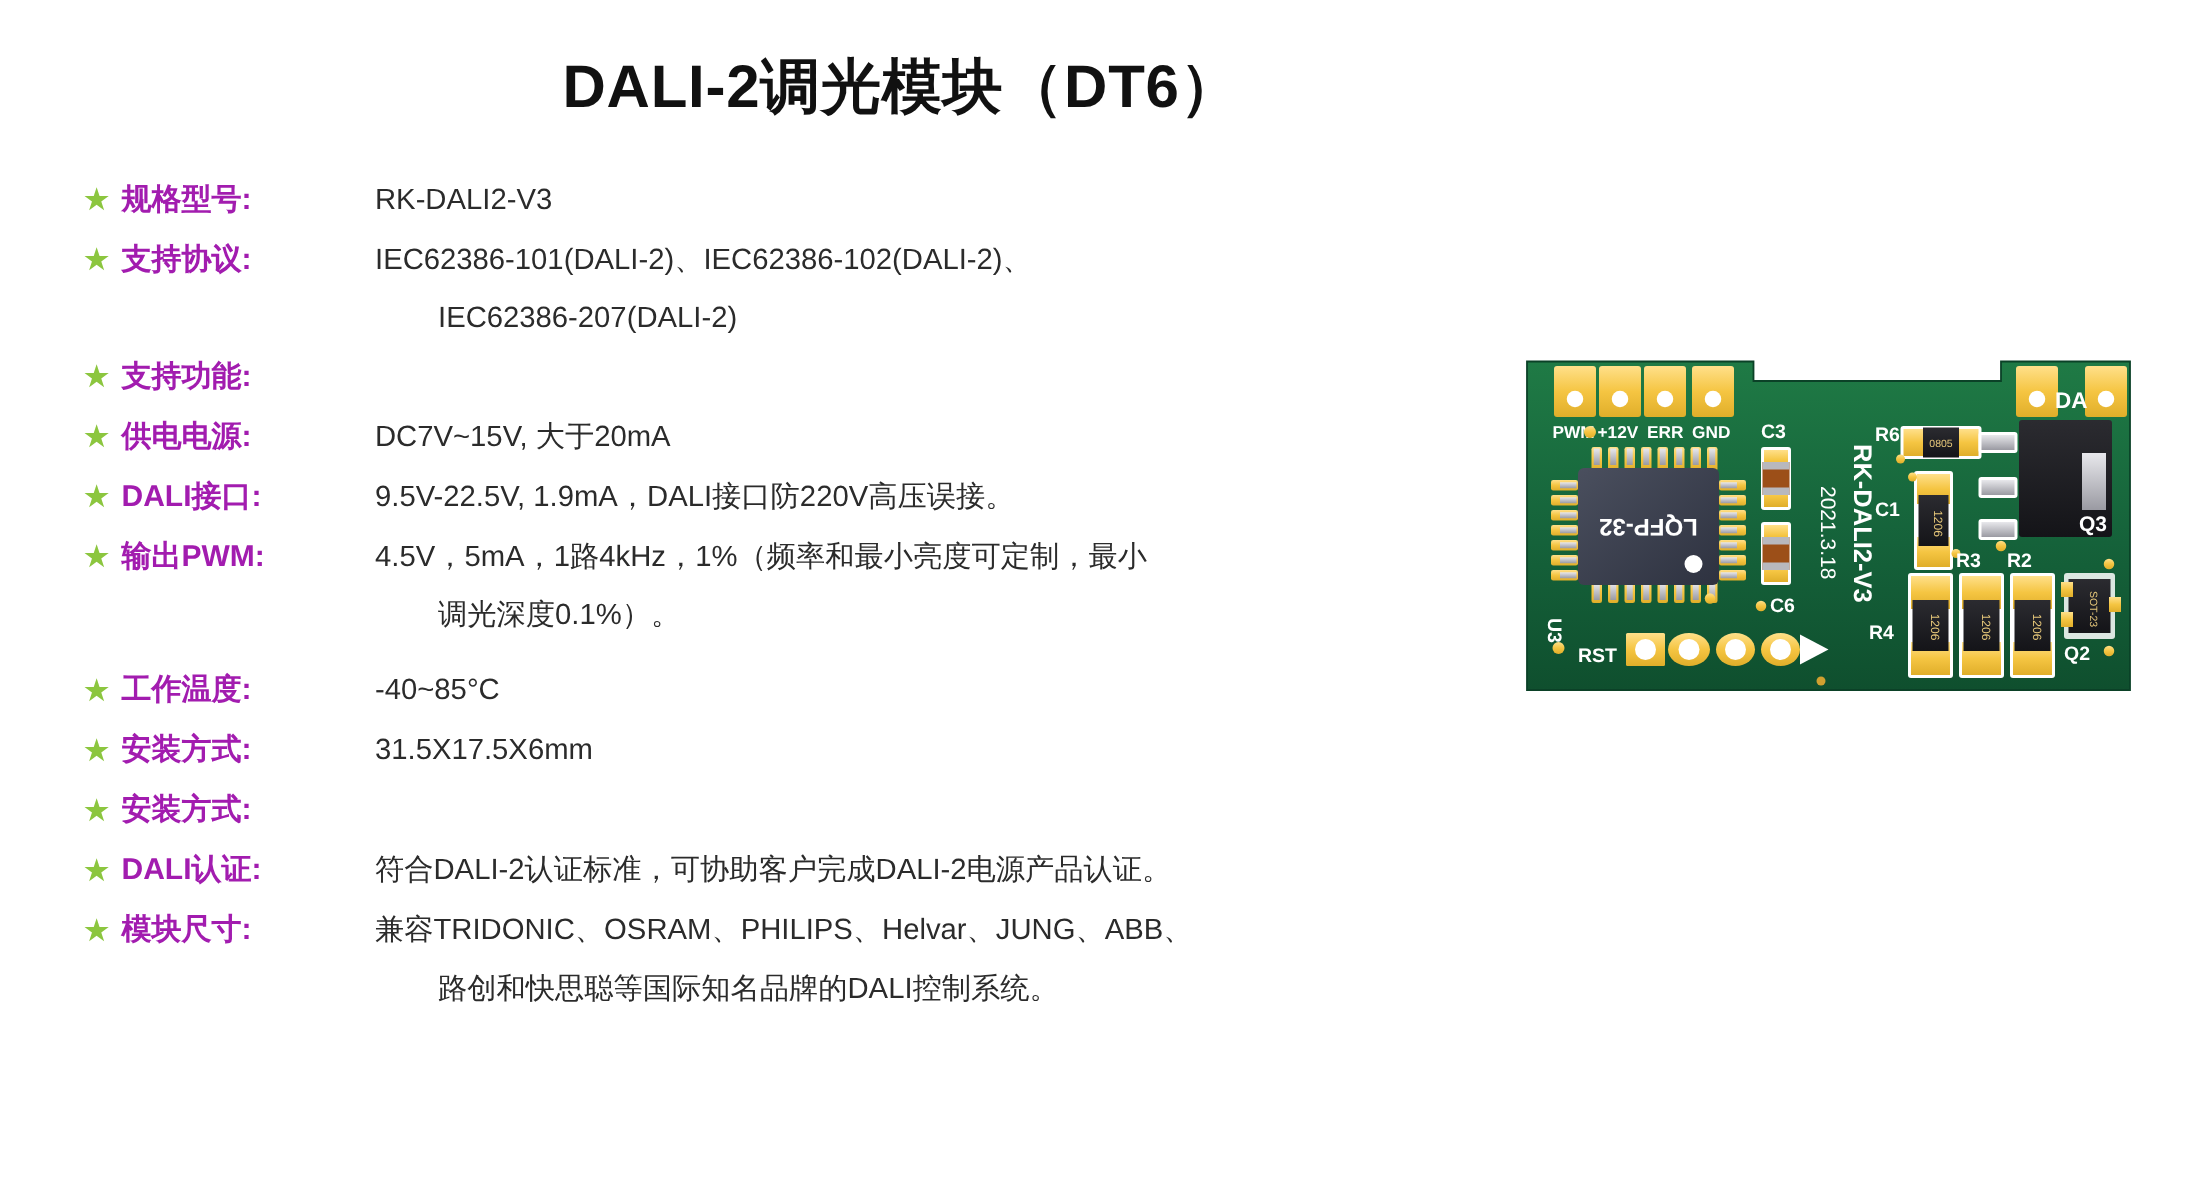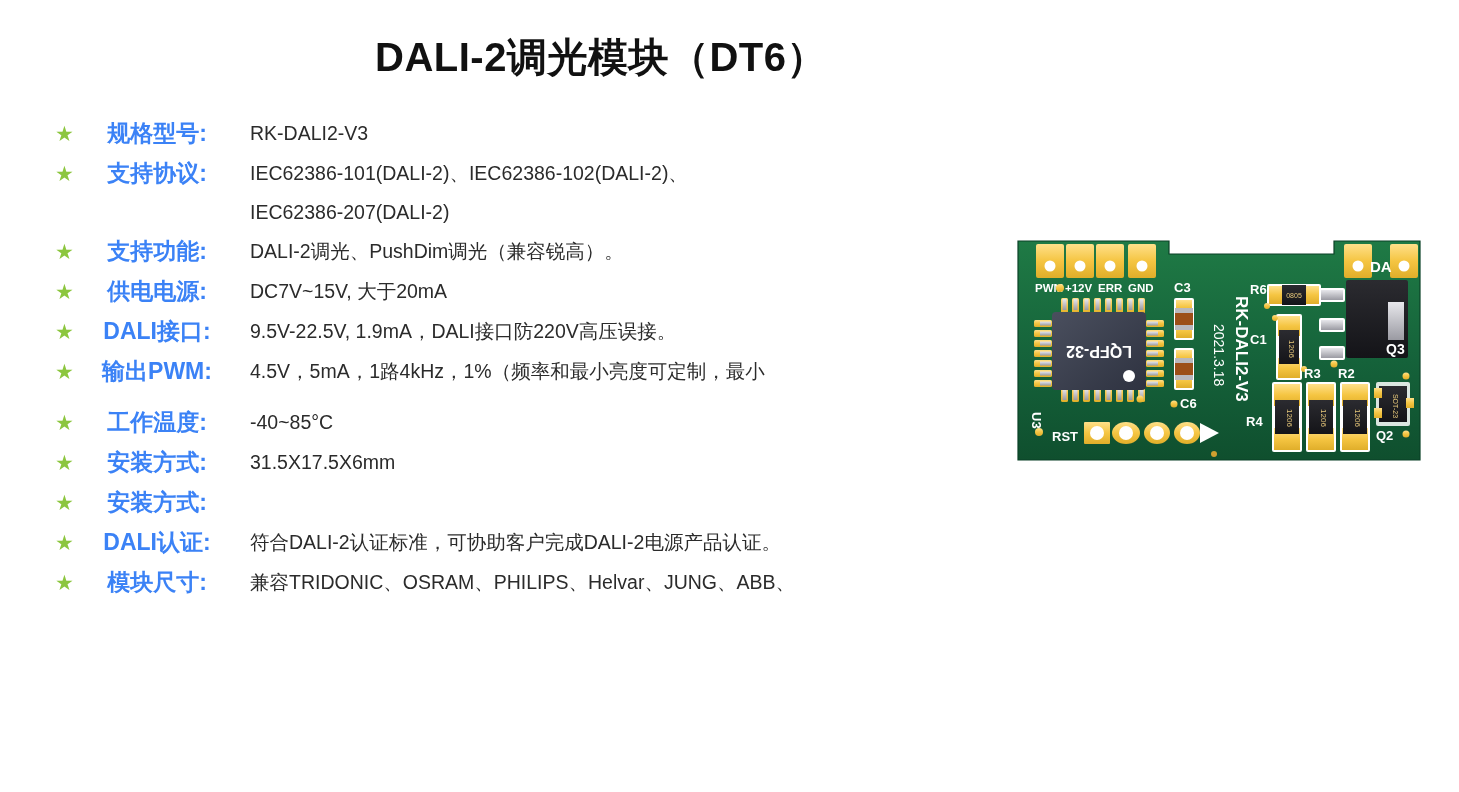--- a/index.html
+++ b/index.html
@@ -31,38 +31,38 @@
   }
   .star{
     width:26px;flex:0 0 26px;
     color:#8cc63f;
     font-size:21px;line-height:30px;
     text-align:left;
     margin-top:1px;
   }
   .label{
     flex:0 0 152px;width:152px;
-    text-align:center;
-    color:#3b82f6;
+    text-align:left;
+    color:#a21caf;
     font-weight:bold;
-    font-size:23px;
+    font-size:20px;
     line-height:30px;
     white-space:nowrap;
     letter-spacing:0px;
   }
   .value{
     flex:1 1 auto;
     margin-left:17px;
     color:#2b2b2b;
     font-size:19.5px;
     line-height:30px;
     font-weight:normal;
   }
   .value .line{display:block;}
-  .value .line + .line{margin-top:9px;}
+  .value .line + .line{margin-top:9px;margin-left:42px;}
   .gap-after{margin-bottom:20px;}
 
   
   .pcb-wrap{
     position:absolute;left:1014px;top:236px;
     width:410px;height:230px;
   }
   .pcb-wrap svg{display:block;}
 </style>
 </head>
@@ -87,23 +87,20 @@
       <span class="label">支持协议:</span>
       <span class="value">
         <span class="line">IEC62386-101(DALI-2)、IEC62386-102(DALI-2)、</span>
         <span class="line">IEC62386-207(DALI-2)</span>
       </span>
     </div>
 
     <div class="spec-row">
       <span class="star">★</span>
       <span class="label">支持功能:</span>
-      <span class="value">
-        <span class="line">DALI-2调光、PushDim调光（兼容锐高）。</span>
-      </span>
     </div>
 
     <div class="spec-row">
       <span class="star">★</span>
       <span class="label">供电电源:</span>
       <span class="value">
         <span class="line">DC7V~15V, 大于20mA</span>
       </span>
     </div>
 
@@ -113,20 +110,21 @@
       <span class="value">
         <span class="line">9.5V-22.5V, 1.9mA，DALI接口防220V高压误接。</span>
       </span>
     </div>
 
     <div class="spec-row gap-after">
       <span class="star">★</span>
       <span class="label">输出PWM:</span>
       <span class="value">
         <span class="line">4.5V，5mA，1路4kHz，1%（频率和最小亮度可定制，最小</span>
+        <span class="line">调光深度0.1%）。</span>
       </span>
     </div>
 
     <div class="spec-row">
       <span class="star">★</span>
       <span class="label">工作温度:</span>
       <span class="value">
         <span class="line">-40~85°C</span>
       </span>
     </div>
@@ -150,20 +148,21 @@
       <span class="value">
         <span class="line">符合DALI-2认证标准，可协助客户完成DALI-2电源产品认证。</span>
       </span>
     </div>
 
     <div class="spec-row">
       <span class="star">★</span>
       <span class="label">模块尺寸:</span>
       <span class="value">
         <span class="line">兼容TRIDONIC、OSRAM、PHILIPS、Helvar、JUNG、ABB、</span>
+        <span class="line">路创和快思聪等国际知名品牌的DALI控制系统。</span>
       </span>
     </div>
 
   </div>
 
   <div class="pcb-wrap">
     <svg width="410" height="230" viewBox="0 0 410 230" xmlns="http://www.w3.org/2000/svg">
       <defs>
         <linearGradient id="boardGrad" x1="0" y1="0" x2="0" y2="1">
           <stop offset="0%" stop-color="#1f7a45"></stop>

